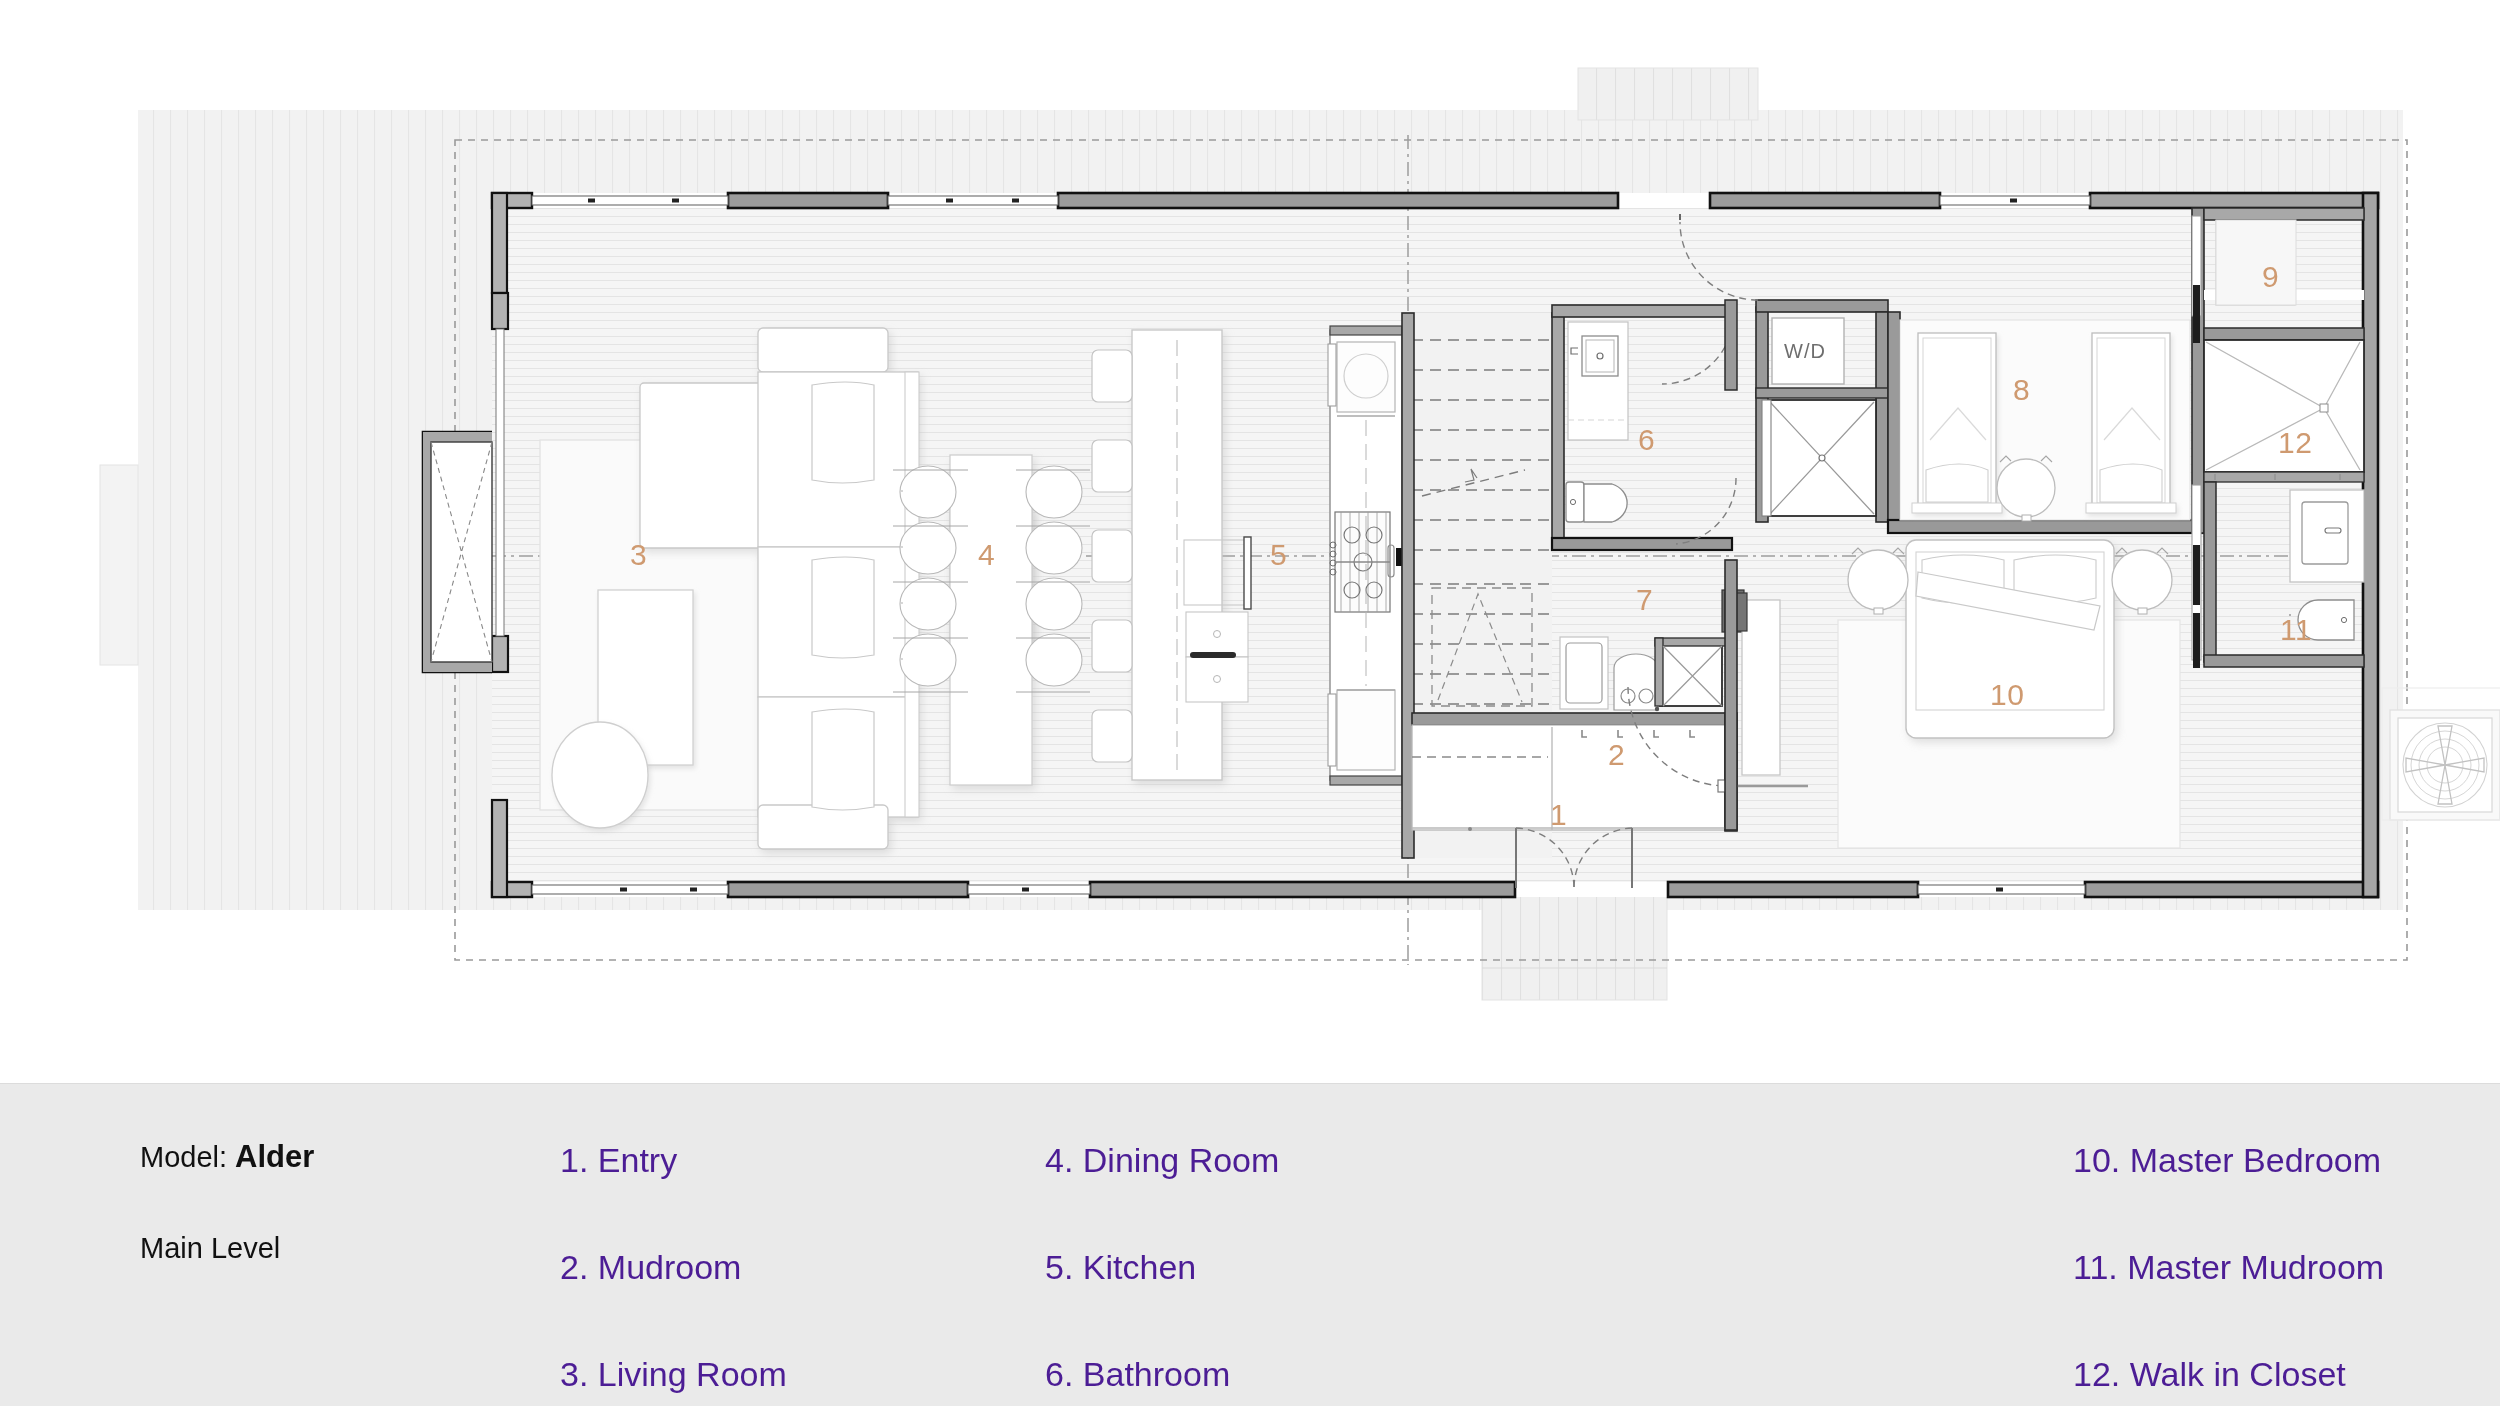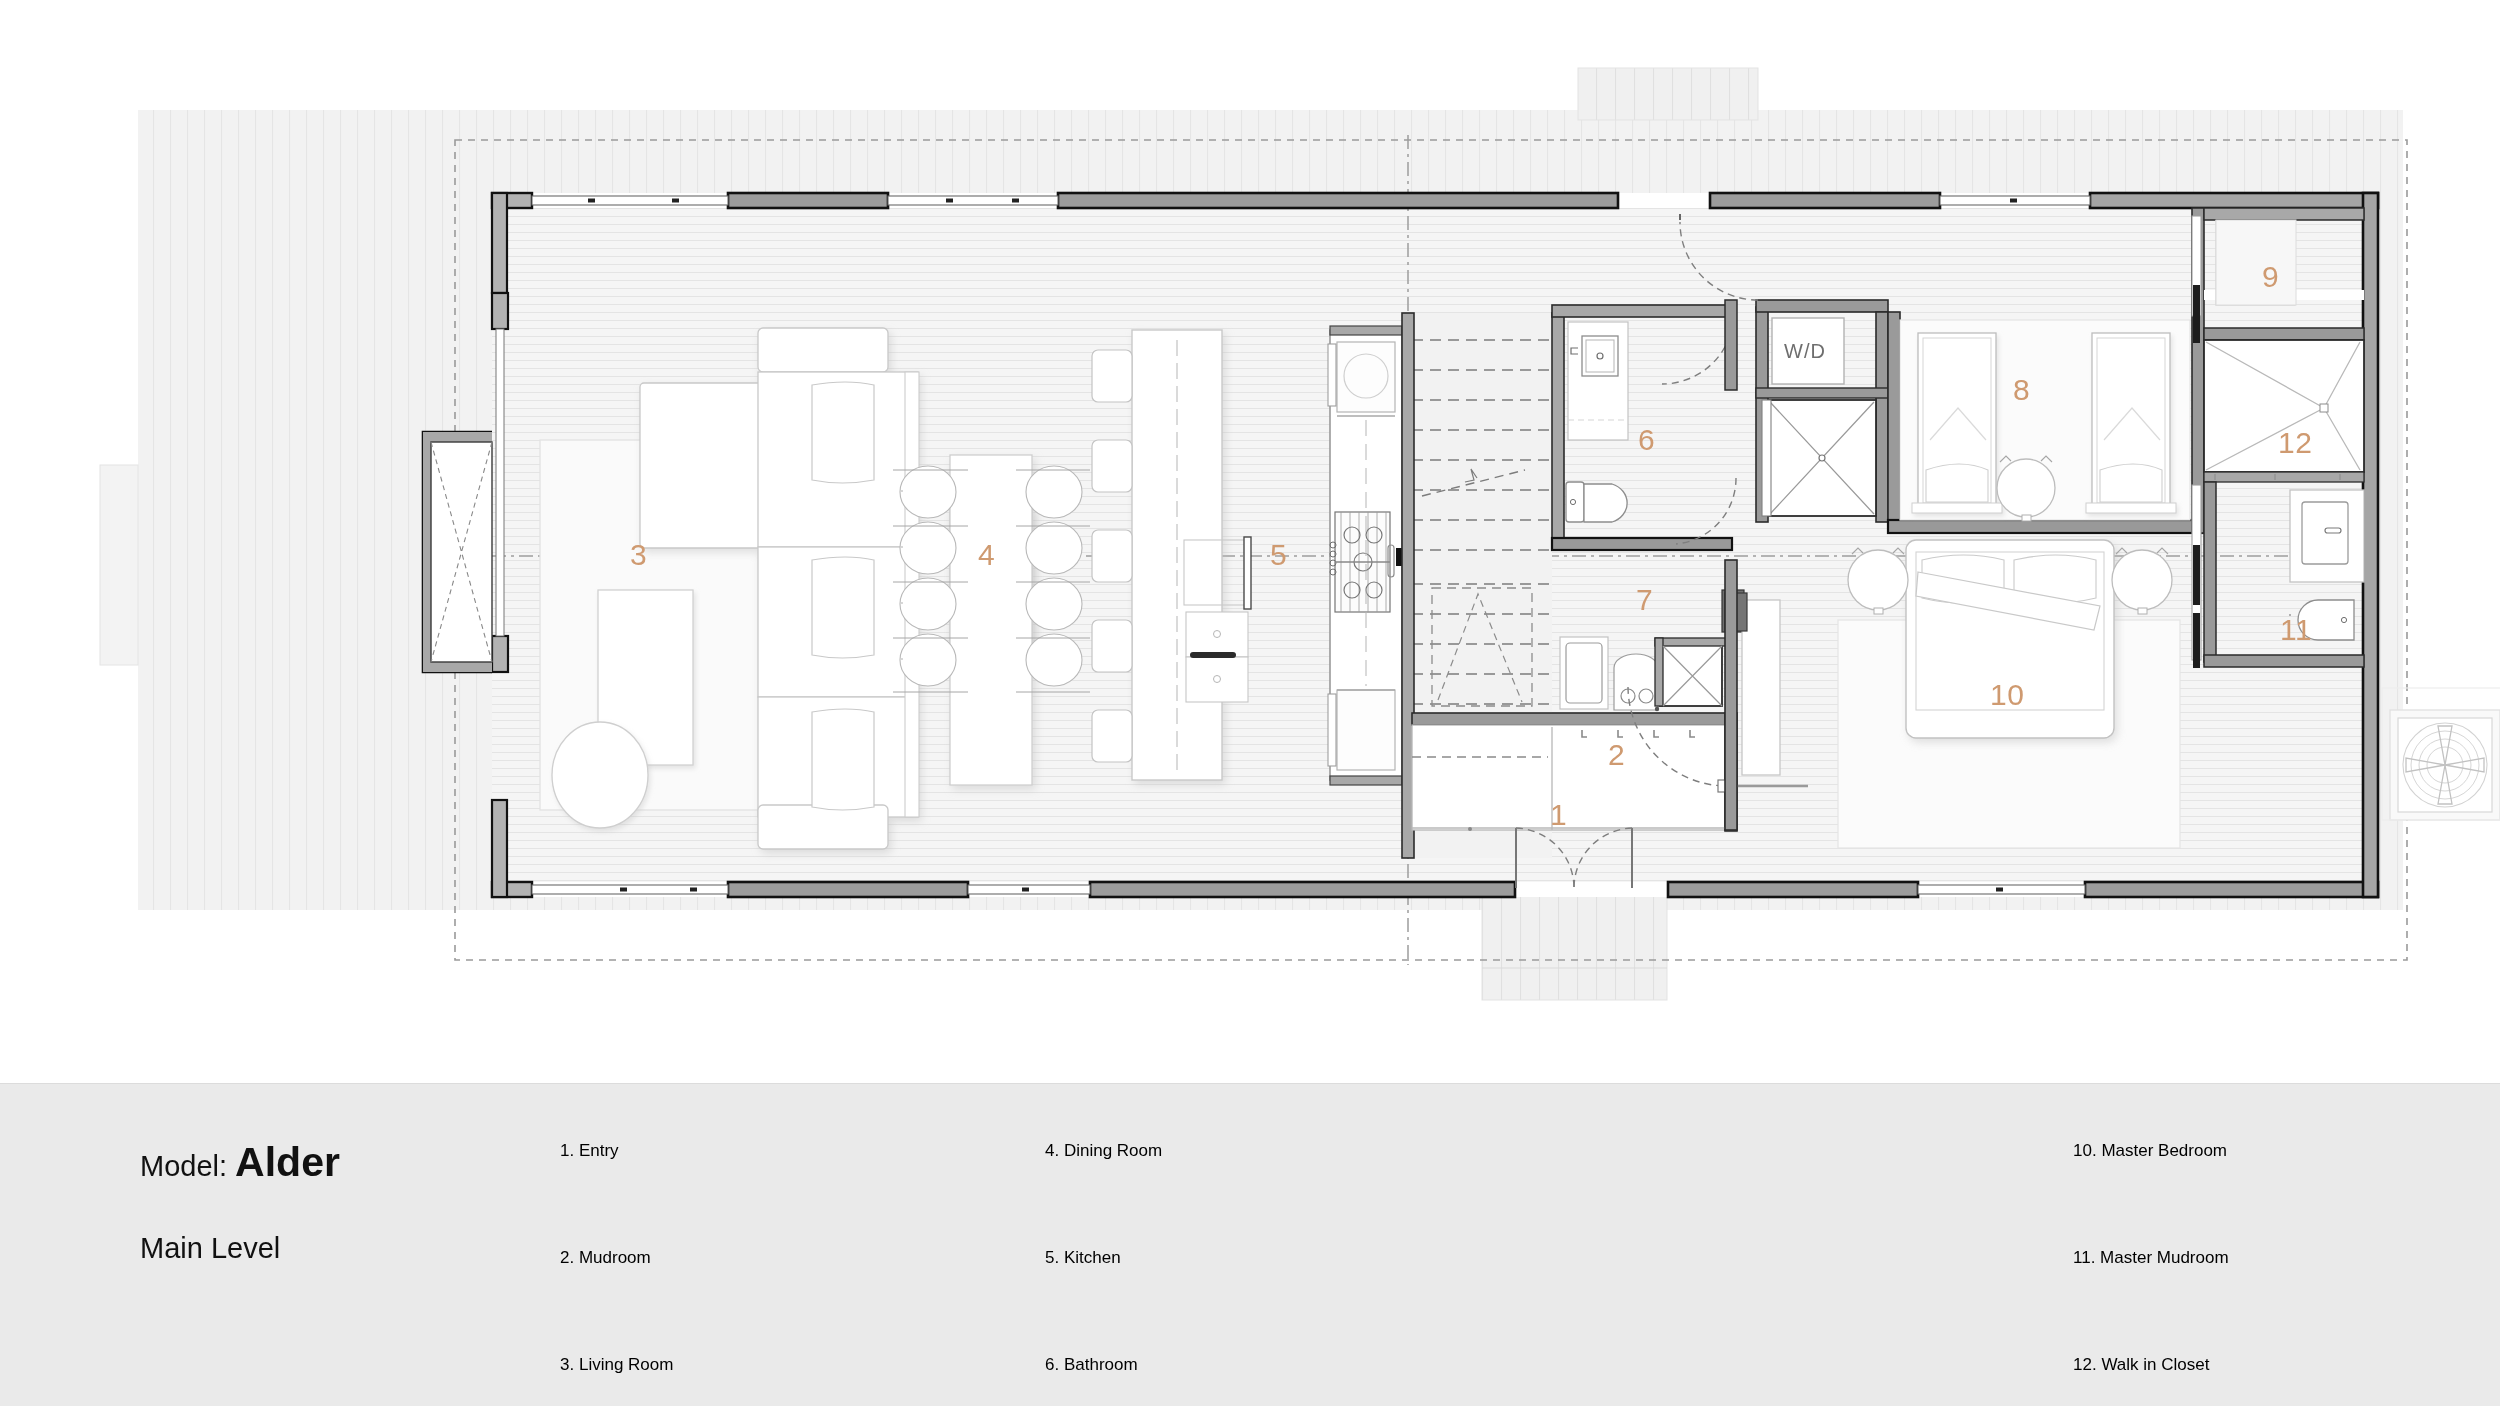--- a/index.html
+++ b/index.html
@@ -28,27 +28,27 @@
   
   #legend{
     position:absolute;left:0;top:1083px;width:2500px;height:323px;
     background:#eaeaea;border-top:1px solid #dcdcdc;
   }
   #legend-inner{position:relative;width:100%;height:100%;}
   .model-line{
     position:absolute;left:140px;color:#111;font-size:29px;
     font-family:"Liberation Sans", sans-serif;white-space:nowrap;
   }
-  .model-line .bold{font-weight:bold;font-size:41px;}
+  .model-line .bold{font-weight:bold;font-size:31px;}
   #model-row1{top:55px;}
   #model-row2{top:148px;}
 
   .leg-col{position:absolute;top:0;width:330px;height:100%;}
   .leg-item{
-    position:absolute;color:#000000;font-size:17px;white-space:nowrap;
+    position:absolute;color:#4c1d95;font-size:34px;white-space:nowrap;
     font-family:"Liberation Sans", sans-serif;
   }
   .leg-r1{top:57px;}
   .leg-r2{top:164px;}
   .leg-r3{top:271px;}
 </style>
 </head>
 <body>
 
 <div id="root">

